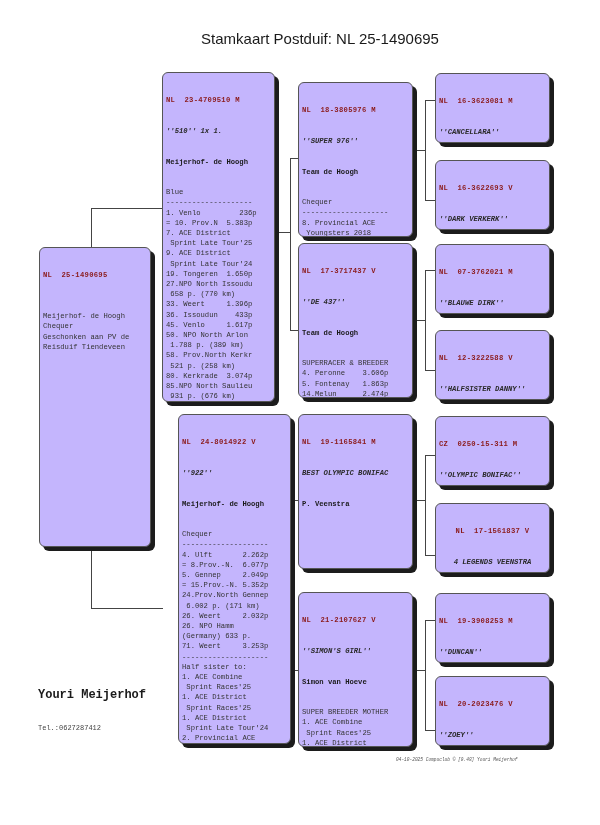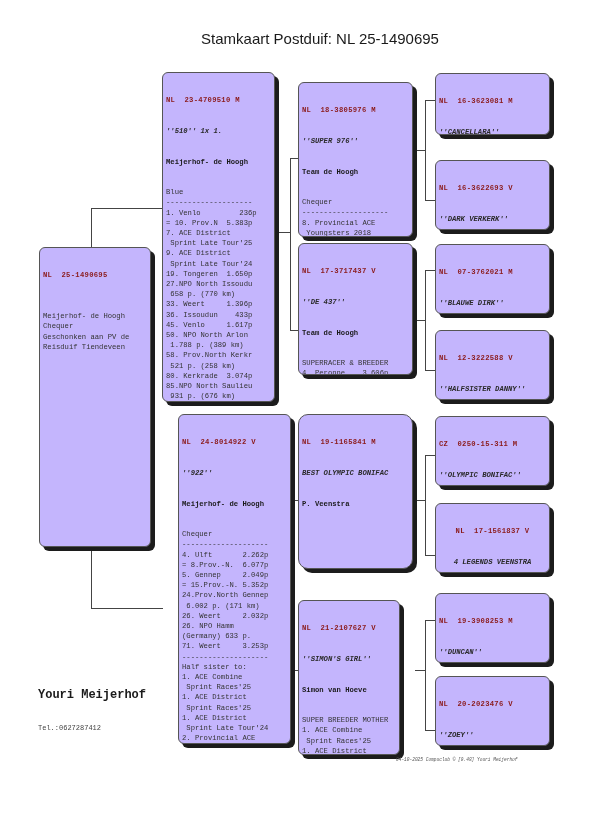--- a/index.html
+++ b/index.html
@@ -84,39 +84,39 @@
   <div class="owner">Meijerhof- de Hoogh</div>
   <div><div class="line">Chequer</div><div class="line">--------------------</div><div class="line">4. Ulft       2.262p</div><div class="line">= 8.Prov.-N.  6.077p</div><div class="line">5. Gennep     2.049p</div><div class="line">= 15.Prov.-N. 5.352p</div><div class="line">24.Prov.North Gennep</div><div class="line"> 6.002 p. (171 km)</div><div class="line">26. Weert     2.032p</div><div class="line">26. NPO Hamm</div><div class="line">(Germany) 633 p.</div><div class="line">71. Weert     3.253p</div><div class="line">--------------------</div><div class="line">Half sister to:</div><div class="line">1. ACE Combine</div><div class="line"> Sprint Races'25</div><div class="line">1. ACE District</div><div class="line"> Sprint Races'25</div><div class="line">1. ACE District</div><div class="line"> Sprint Late Tour'24</div><div class="line">2. Provincial ACE</div><div class="line"> Sprint Races'25</div></div>
 </div>
 
 <div class="card" style="left:298px;top:82px;width:115px;height:155px;">
   <div class="ring">NL  18-3805976 M</div>
   <div class="name">''SUPER 976''</div>
   <div class="owner">Team de Hoogh</div>
   <div><div class="line">Chequer</div><div class="line">--------------------</div><div class="line">8. Provincial ACE</div><div class="line"> Youngsters 2018</div></div>
 </div>
-<div class="card" style="left:298px;top:243px;width:115px;height:132px;">
+<div class="card" style="left:298px;top:243px;width:115px;height:155px;">
   <div class="ring">NL  17-3717437 V</div>
   <div class="name">''DE 437''</div>
   <div class="owner">Team de Hoogh</div>
   <div><div class="line">SUPERRACER &amp; BREEDER</div><div class="line">4. Peronne    3.606p</div><div class="line">5. Fontenay   1.863p</div><div class="line">14.Melun      2.474p</div></div>
 </div>
-<div class="card" style="left:298px;top:414px;width:115px;height:155px;border-radius:10px;">
+<div class="card" style="left:298px;top:414px;width:115px;height:155px;">
   <div class="ring">NL  19-1165841 M</div>
   <div class="name">BEST OLYMPIC BONIFAC</div>
   <div class="owner">P. Veenstra</div>
 </div>
-<div class="card" style="left:298px;top:592px;width:102px;height:155px;margin-top:8px;">
+<div class="card" style="left:298px;top:592px;width:115px;height:155px;">
   <div class="ring">NL  21-2107627 V</div>
   <div class="name">''SIMON'S GIRL''</div>
   <div class="owner">Simon van Hoeve</div>
   <div><div class="line">SUPER BREEDER MOTHER</div><div class="line">1. ACE Combine</div><div class="line"> Sprint Races'25</div><div class="line">1. ACE District</div></div>
 </div>
 
-<div class="card" style="left:435px;top:73px;width:115px;height:62px;">
+<div class="card" style="left:435px;top:73px;width:115px;height:70px;">
   <div class="ring">NL  16-3623081 M</div>
   <div class="name">''CANCELLARA''</div>
   
   
 </div>
 <div class="card" style="left:435px;top:160px;width:115px;height:70px;">
   <div class="ring">NL  16-3622693 V</div>
   <div class="name">''DARK VERKERK''</div>
   
   

